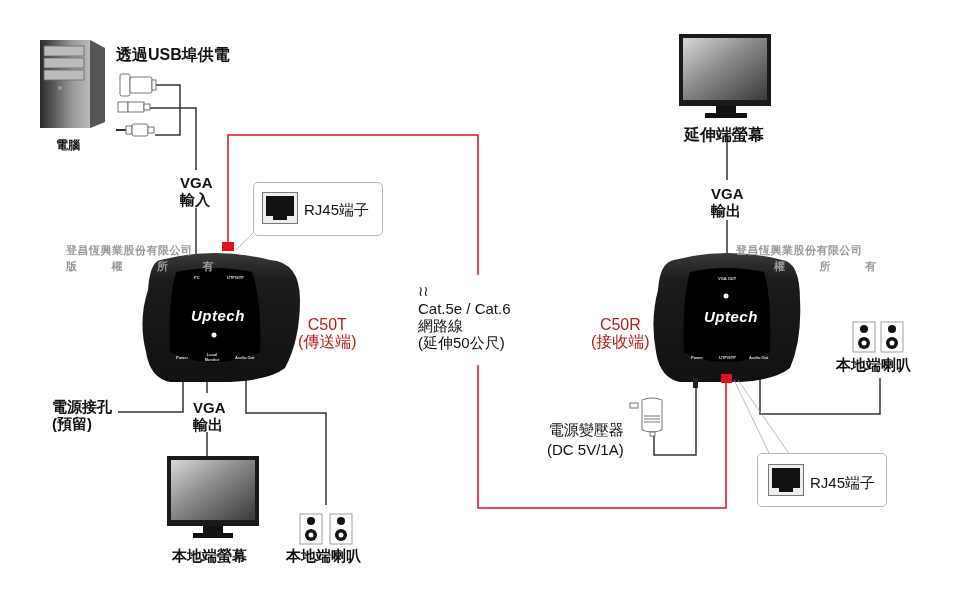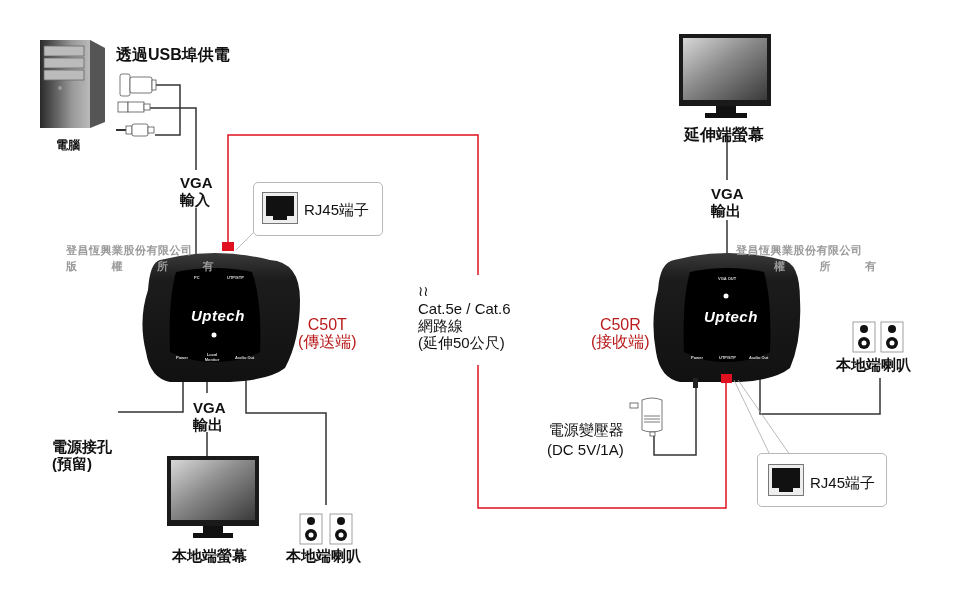--- a/index.html
+++ b/index.html
@@ -174,21 +174,21 @@
 <div class="brand" style="left:191px;top:307px;">Uptech</div>
 <div class="port-lbl" style="left:176px;top:355px;">Power</div>
 <div class="port-lbl" style="left:204px;top:352px;width:16px;white-space:normal;">Local Monitor</div>
 <div class="port-lbl" style="left:235px;top:355px;">Audio Out</div>
 
 <div class="model" style="left:298px;top:316px;">
   <div>C50T</div>
   <div>(傳送端)</div>
 </div>
 
-<div class="lbl" style="left:52px;top:398px;margin-top:40px;">
+<div class="lbl" style="left:52px;top:398px;">
   <div>電源接孔</div>
   <div>(預留)</div>
 </div>
 <div class="lbl" style="left:193px;top:399px;">
   <div>VGA</div>
   <div>輸出</div>
 </div>
 <div class="lbl" style="left:172px;top:547px;">本地端螢幕</div>
 <div class="lbl" style="left:286px;top:547px;">本地端喇叭</div>
 

